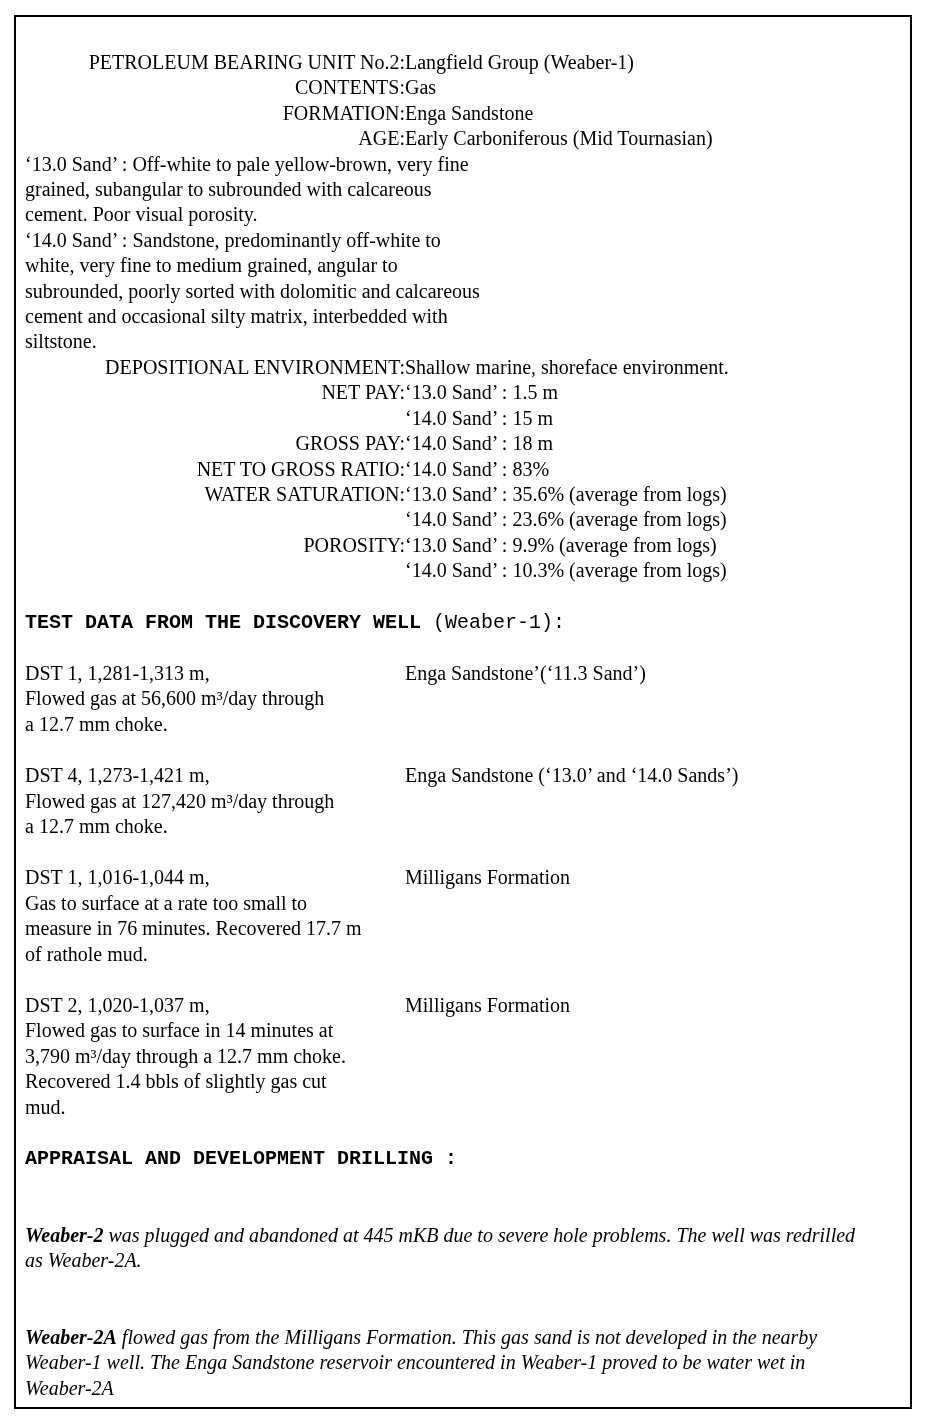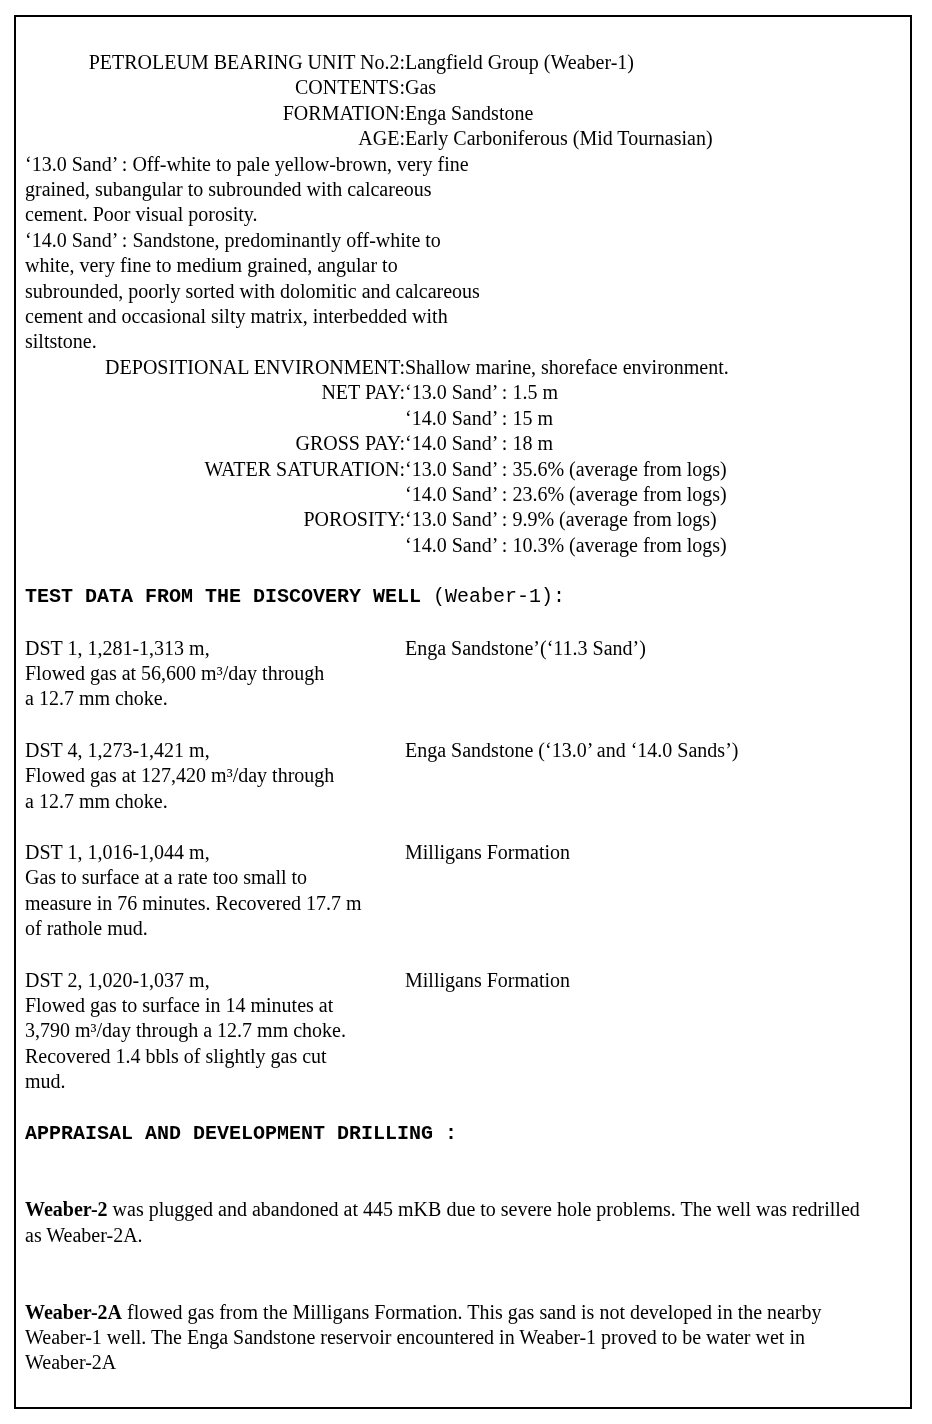--- a/index.html
+++ b/index.html
@@ -48,20 +48,21 @@
   .dst-entry { display: flex; margin-top: 26px; }
   .dst-left {
     flex: 0 0 380px;
     width: 380px;
     white-space: pre-line;
   }
   .dst-right { flex: 1; }
   .para {
     margin-top: 26px;
     white-space: pre-line;
+    font-style: italic;
   }
   .para .bold { font-weight: bold; }
 </style>
 </head>
 <body>
 
 <div class="page-frame"></div>
 
 <div class="content">
 
@@ -97,20 +98,24 @@
       <div class="kv-value">Shallow marine, shoreface environment.</div>
     </div>
     <div class="kv-row">
       <div class="kv-label">NET PAY:</div>
       <div class="kv-value">‘13.0 Sand’ : 1.5 m
 ‘14.0 Sand’ : 15 m</div>
     </div>
     <div class="kv-row">
       <div class="kv-label">GROSS PAY:</div>
       <div class="kv-value">‘14.0 Sand’ : 18 m</div>
+    </div>
+    <div class="kv-row">
+      <div class="kv-label">NET TO GROSS RATIO:</div>
+      <div class="kv-value">‘14.0 Sand’ : 83%</div>
     </div>
     <div class="kv-row">
       <div class="kv-label">WATER SATURATION:</div>
       <div class="kv-value">‘13.0 Sand’ : 35.6% (average from logs)
 ‘14.0 Sand’ : 23.6% (average from logs)</div>
     </div>
     <div class="kv-row">
       <div class="kv-label">POROSITY:</div>
       <div class="kv-value">‘13.0 Sand’ : 9.9% (average from logs)
 ‘14.0 Sand’ : 10.3% (average from logs)</div>

